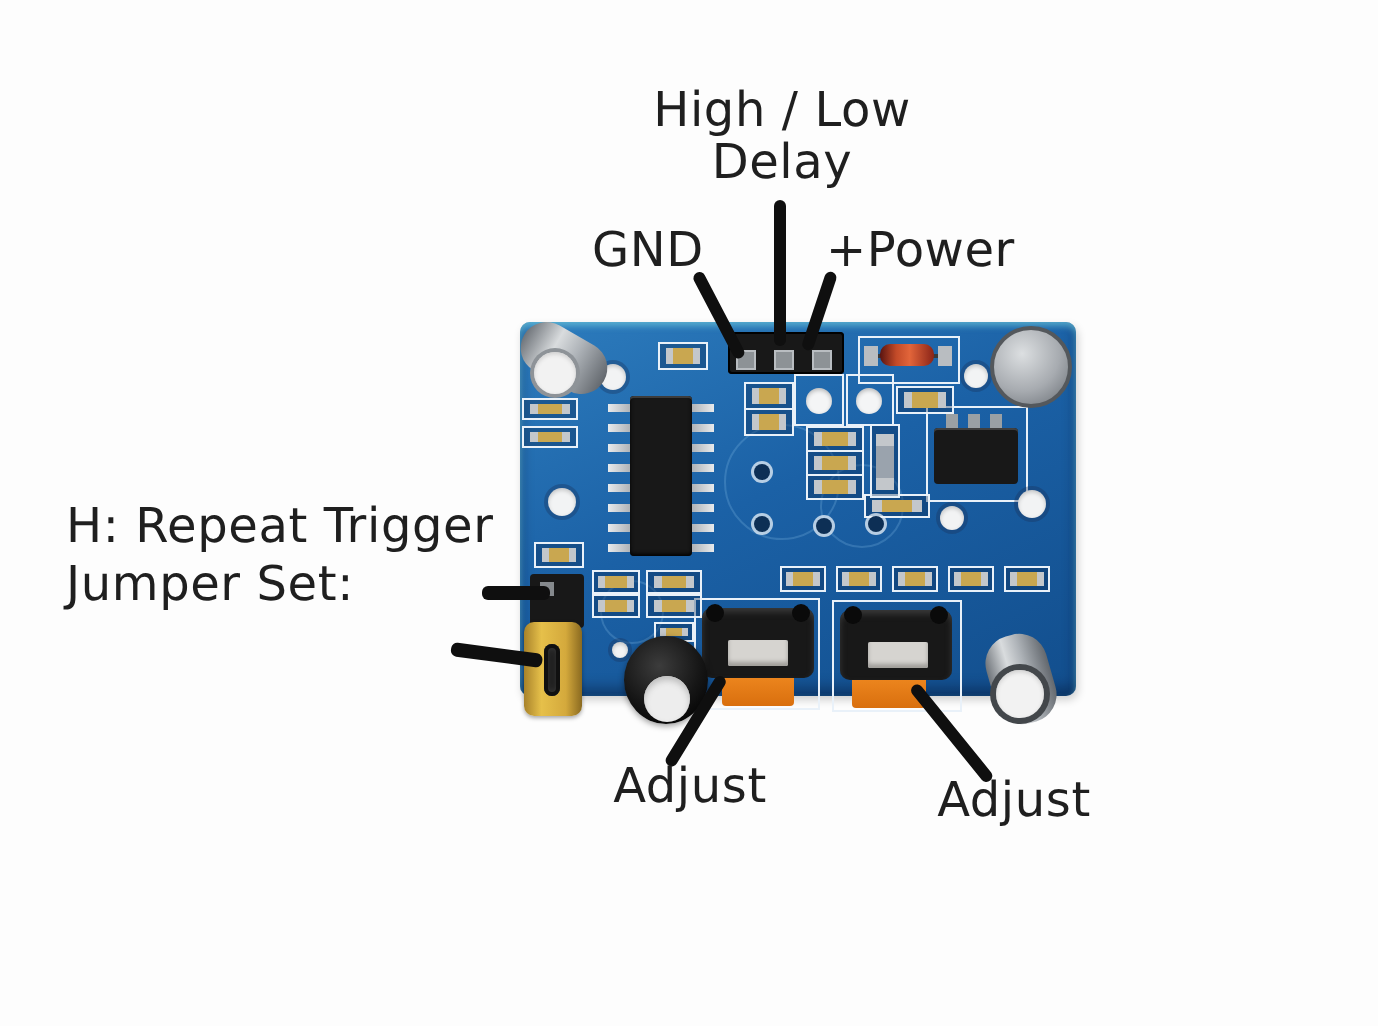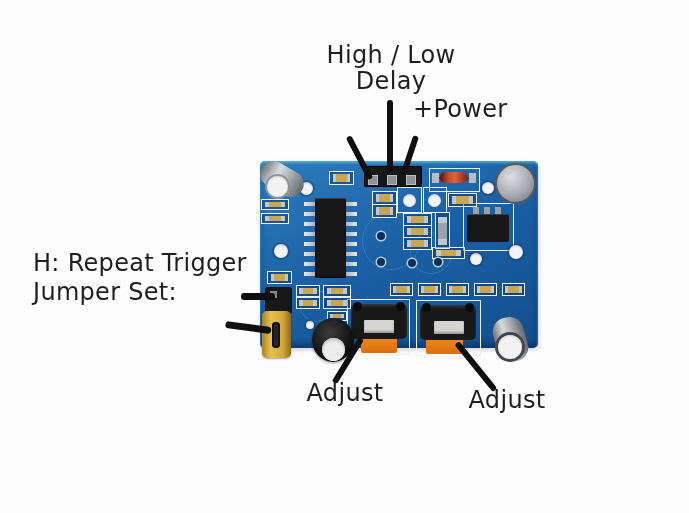--- a/index.html
+++ b/index.html
@@ -132,21 +132,22 @@
   <div class="line" style="left:419px;top:137px;width:41px;height:6px;transform:rotate(108.4deg);transform-origin:0 0;"></div>
   <div class="line" style="left:241px;top:293px;width:34px;height:7px;"></div>
   <div class="line" style="left:226px;top:321px;width:46px;height:7px;transform:rotate(7.6deg);transform-origin:0 0;"></div>
   <div class="line" style="left:364px;top:340px;width:52px;height:6px;transform:rotate(121.5deg);transform-origin:0 0;"></div>
   <div class="line" style="left:459px;top:341px;width:61px;height:6px;transform:rotate(51deg);transform-origin:0 0;"></div>
 
   <div class="lbl center" style="left:291px;top:42px;width:200px;line-height:26px;">
     <span>High / Low</span>
     <span>Delay</span>
   </div>
-  <div class="lbl" style="left:413px;top:95px;">+Power</div>
+  <div class="lbl" style="left:296px;top:111px;">GND</div>
+  <div class="lbl" style="left:413px;top:111px;">+Power</div>
   <div class="lbl" style="left:33px;top:249px;line-height:28.5px;">
     <span>H: Repeat Trigger</span>
     <span>Jumper Set:</span>
   </div>
   <div class="lbl center" style="left:264px;top:380px;width:162px;line-height:27px;">
     <span>Adjust</span>
   </div>
   <div class="lbl center" style="left:426px;top:387px;width:162px;line-height:27px;">
     <span>Adjust</span>
   </div>

